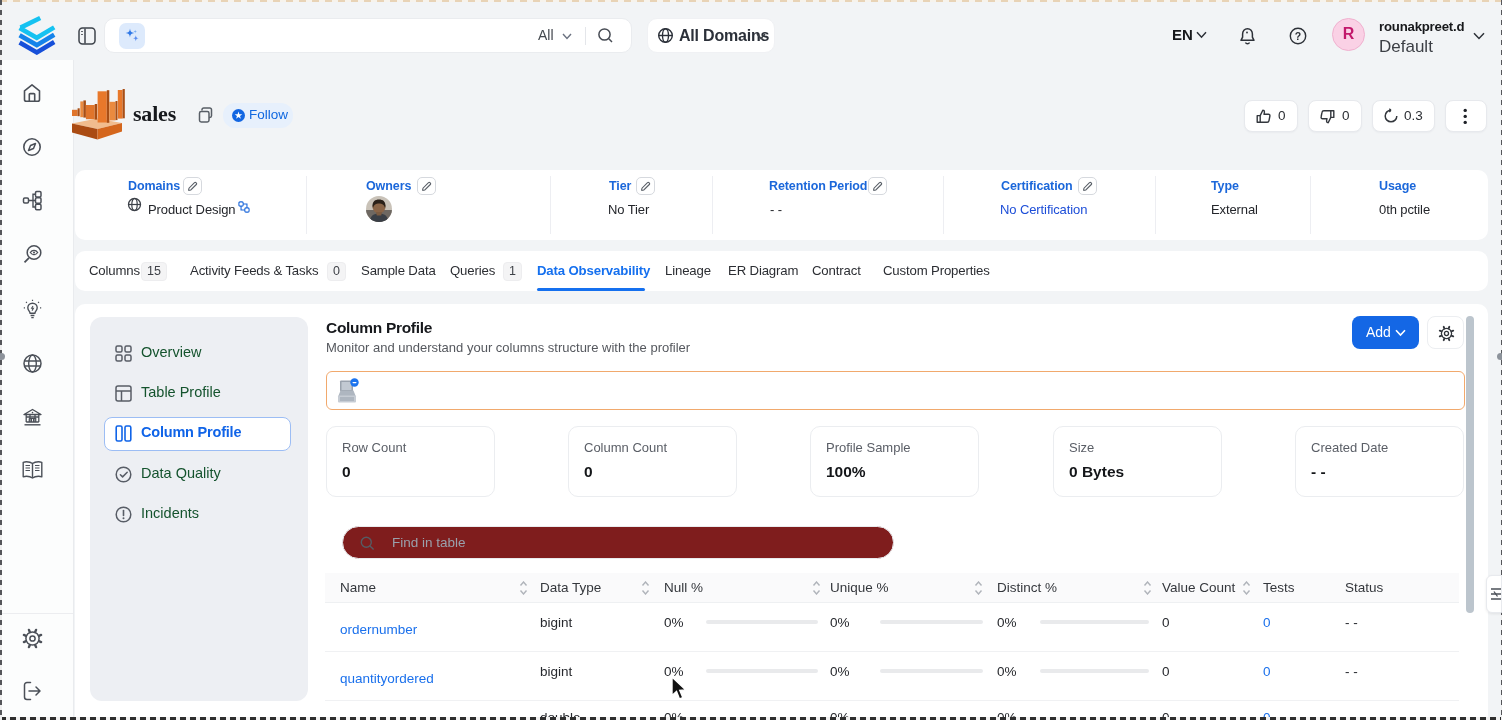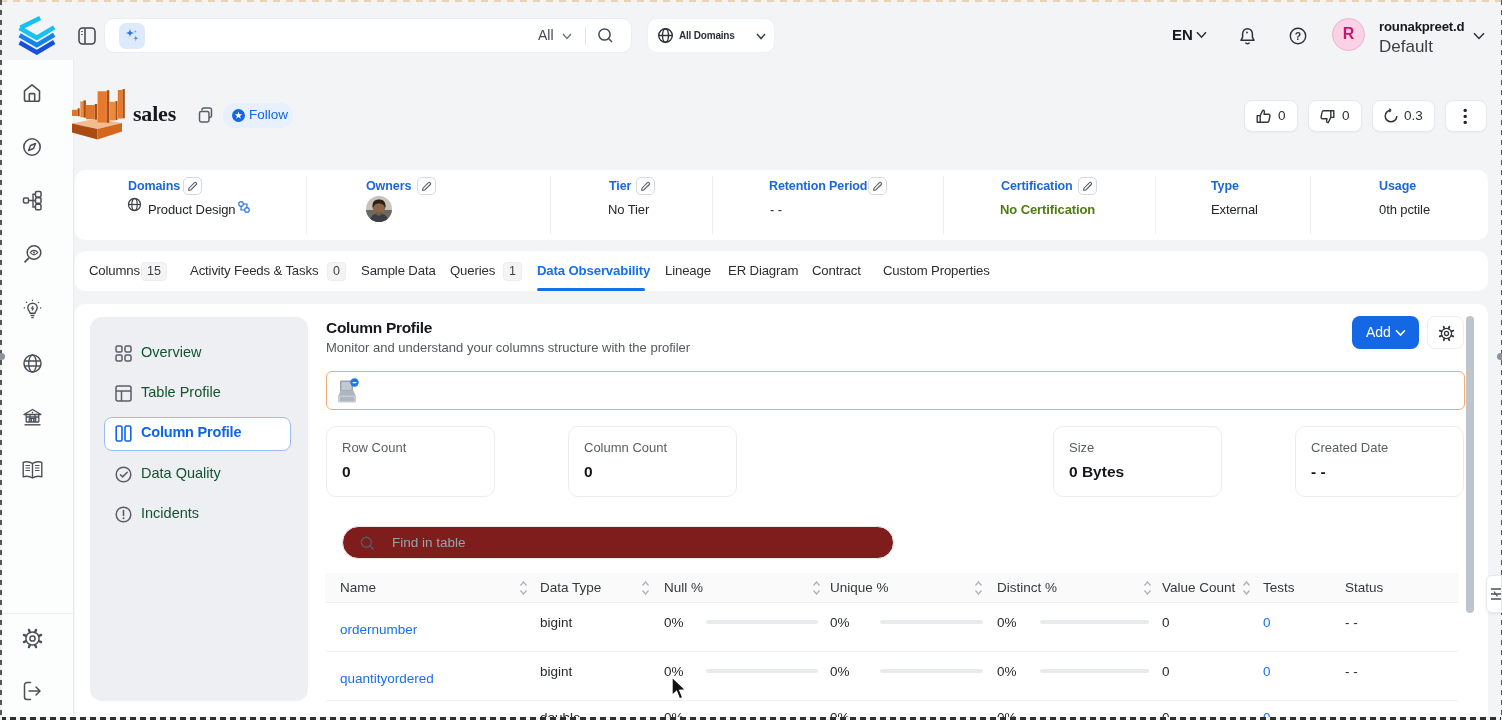--- a/index.html
+++ b/index.html
@@ -7,21 +7,21 @@
 body{font-family:"Liberation Sans",sans-serif;background:#f2f4f6;position:relative;}
 .abs{position:absolute;}
 
 #topbar{position:absolute;left:0;top:0;width:1502px;height:60px;background:#f2f4f6;z-index:5;}
 .searchbar{position:absolute;left:104px;top:18px;width:528px;height:35px;background:#fff;border:1px solid #eaecef;border-radius:10px;}
 .sparkle{position:absolute;left:14px;top:4px;width:26px;height:26px;border-radius:7px;background:#ddeafc;}
 .ph{position:absolute;left:45px;top:0;line-height:33px;font-size:14px;color:#99a0ab;}
 .allsel{position:absolute;left:433px;top:0;line-height:33px;font-size:14px;color:#44494f;}
 .sdiv{position:absolute;left:480px;top:8px;width:1px;height:18px;background:#e4e6ea;}
 .domainsbtn{position:absolute;left:647px;top:18px;width:128px;height:35px;background:#fff;border-radius:10px;border:1px solid #f0f1f4;}
-.dtext{position:absolute;left:31px;top:0;line-height:33px;font-size:10px;letter-spacing:-0.2px;font-weight:700;color:#2b3039;}
+.dtext{position:absolute;left:31px;top:0;line-height:33px;font-size:16px;letter-spacing:-0.2px;font-weight:700;color:#2b3039;}
 .en{position:absolute;left:1172px;top:26px;font-size:15px;font-weight:700;color:#17181b;}
 .uname{position:absolute;left:1379px;top:19px;font-size:13.2px;letter-spacing:-0.2px;font-weight:700;color:#17181b;}
 .udef{position:absolute;left:1379px;top:37px;font-size:17px;color:#3c3f45;}
 .avatar{position:absolute;left:1332px;top:18px;width:33px;height:33px;border-radius:50%;background:#fad1e5;border:1.5px solid #f0b1cf;color:#c2186b;font-weight:700;font-size:16px;text-align:center;line-height:30px;}
 
 #rail{position:absolute;left:0;top:60px;width:74px;height:660px;background:#fcfdfd;border-right:1px solid #e9ebee;}
 .ric{position:absolute;left:22px;}
 
 #main{position:absolute;left:74px;top:60px;width:1428px;height:660px;}
 .crumb{position:absolute;left:-1px;top:-2px;font-size:12px;color:#858c98;letter-spacing:0px;}
@@ -322,21 +322,21 @@
           <path d="M1.5 9.5 L2 7.2 L7.5 1.7 A1 1 0 0 1 9 1.7 L9.3 2 A1 1 0 0 1 9.3 3.5 L3.8 9 L1.5 9.5" stroke="#5a6068" stroke-width="1.1"></path>
         </svg>
       </div>
     <span class="mval" style="left:695px">- -</span>
     <span class="mlabel" style="left:926px">Certification</span>
     <div class="editbtn" style="left:1003px">
         <svg style="position:absolute;left:3px;top:3px" width="11" height="11" viewBox="0 0 11 11" fill="none">
           <path d="M1.5 9.5 L2 7.2 L7.5 1.7 A1 1 0 0 1 9 1.7 L9.3 2 A1 1 0 0 1 9.3 3.5 L3.8 9 L1.5 9.5" stroke="#5a6068" stroke-width="1.1"></path>
         </svg>
       </div>
-    <span class="mval" style="left:925px;font-weight:700;color:#4d7c0f">No Certification</span>
+    <span class="mval" style="left:925px;font-weight:400;color:#1d4ed8">No Certification</span>
     <span class="mlabel" style="left:1136px">Type</span>
     <span class="mval" style="left:1136px">External</span>
     <span class="mlabel" style="left:1304px">Usage</span>
     <span class="mval" style="left:1304px">0th pctile</span>
   </div>
   <div id="tabs">
     <span class="tab" style="left:14px">Columns</span>
       <div class="badge" style="left:66px;width:26px;line-height:17px;">15</div>
     <span class="tab" style="left:115px">Activity Feeds &amp; Tasks</span>
       <div class="badge" style="left:252px;width:19px;line-height:17px;">0</div>
@@ -416,20 +416,24 @@
         </svg>
     </div>
     <div class="scard" style="left:251px">
         <div class="slabel">Row Count</div>
         <div class="sval">0</div>
       </div>
     <div class="scard" style="left:493px">
         <div class="slabel">Column Count</div>
         <div class="sval">0</div>
       </div>
+    <div class="scard" style="left:735px">
+        <div class="slabel">Profile Sample</div>
+        <div class="sval">100%</div>
+      </div>
     <div class="scard" style="left:978px">
         <div class="slabel">Size</div>
         <div class="sval">0 Bytes</div>
       </div>
     <div class="scard" style="left:1220px">
         <div class="slabel">Created Date</div>
         <div class="sval">- -</div>
       </div>
     <div class="findbox">
       <svg class="abs" style="left:17px;top:9px" width="15" height="15" viewBox="0 0 15 15" fill="none">

